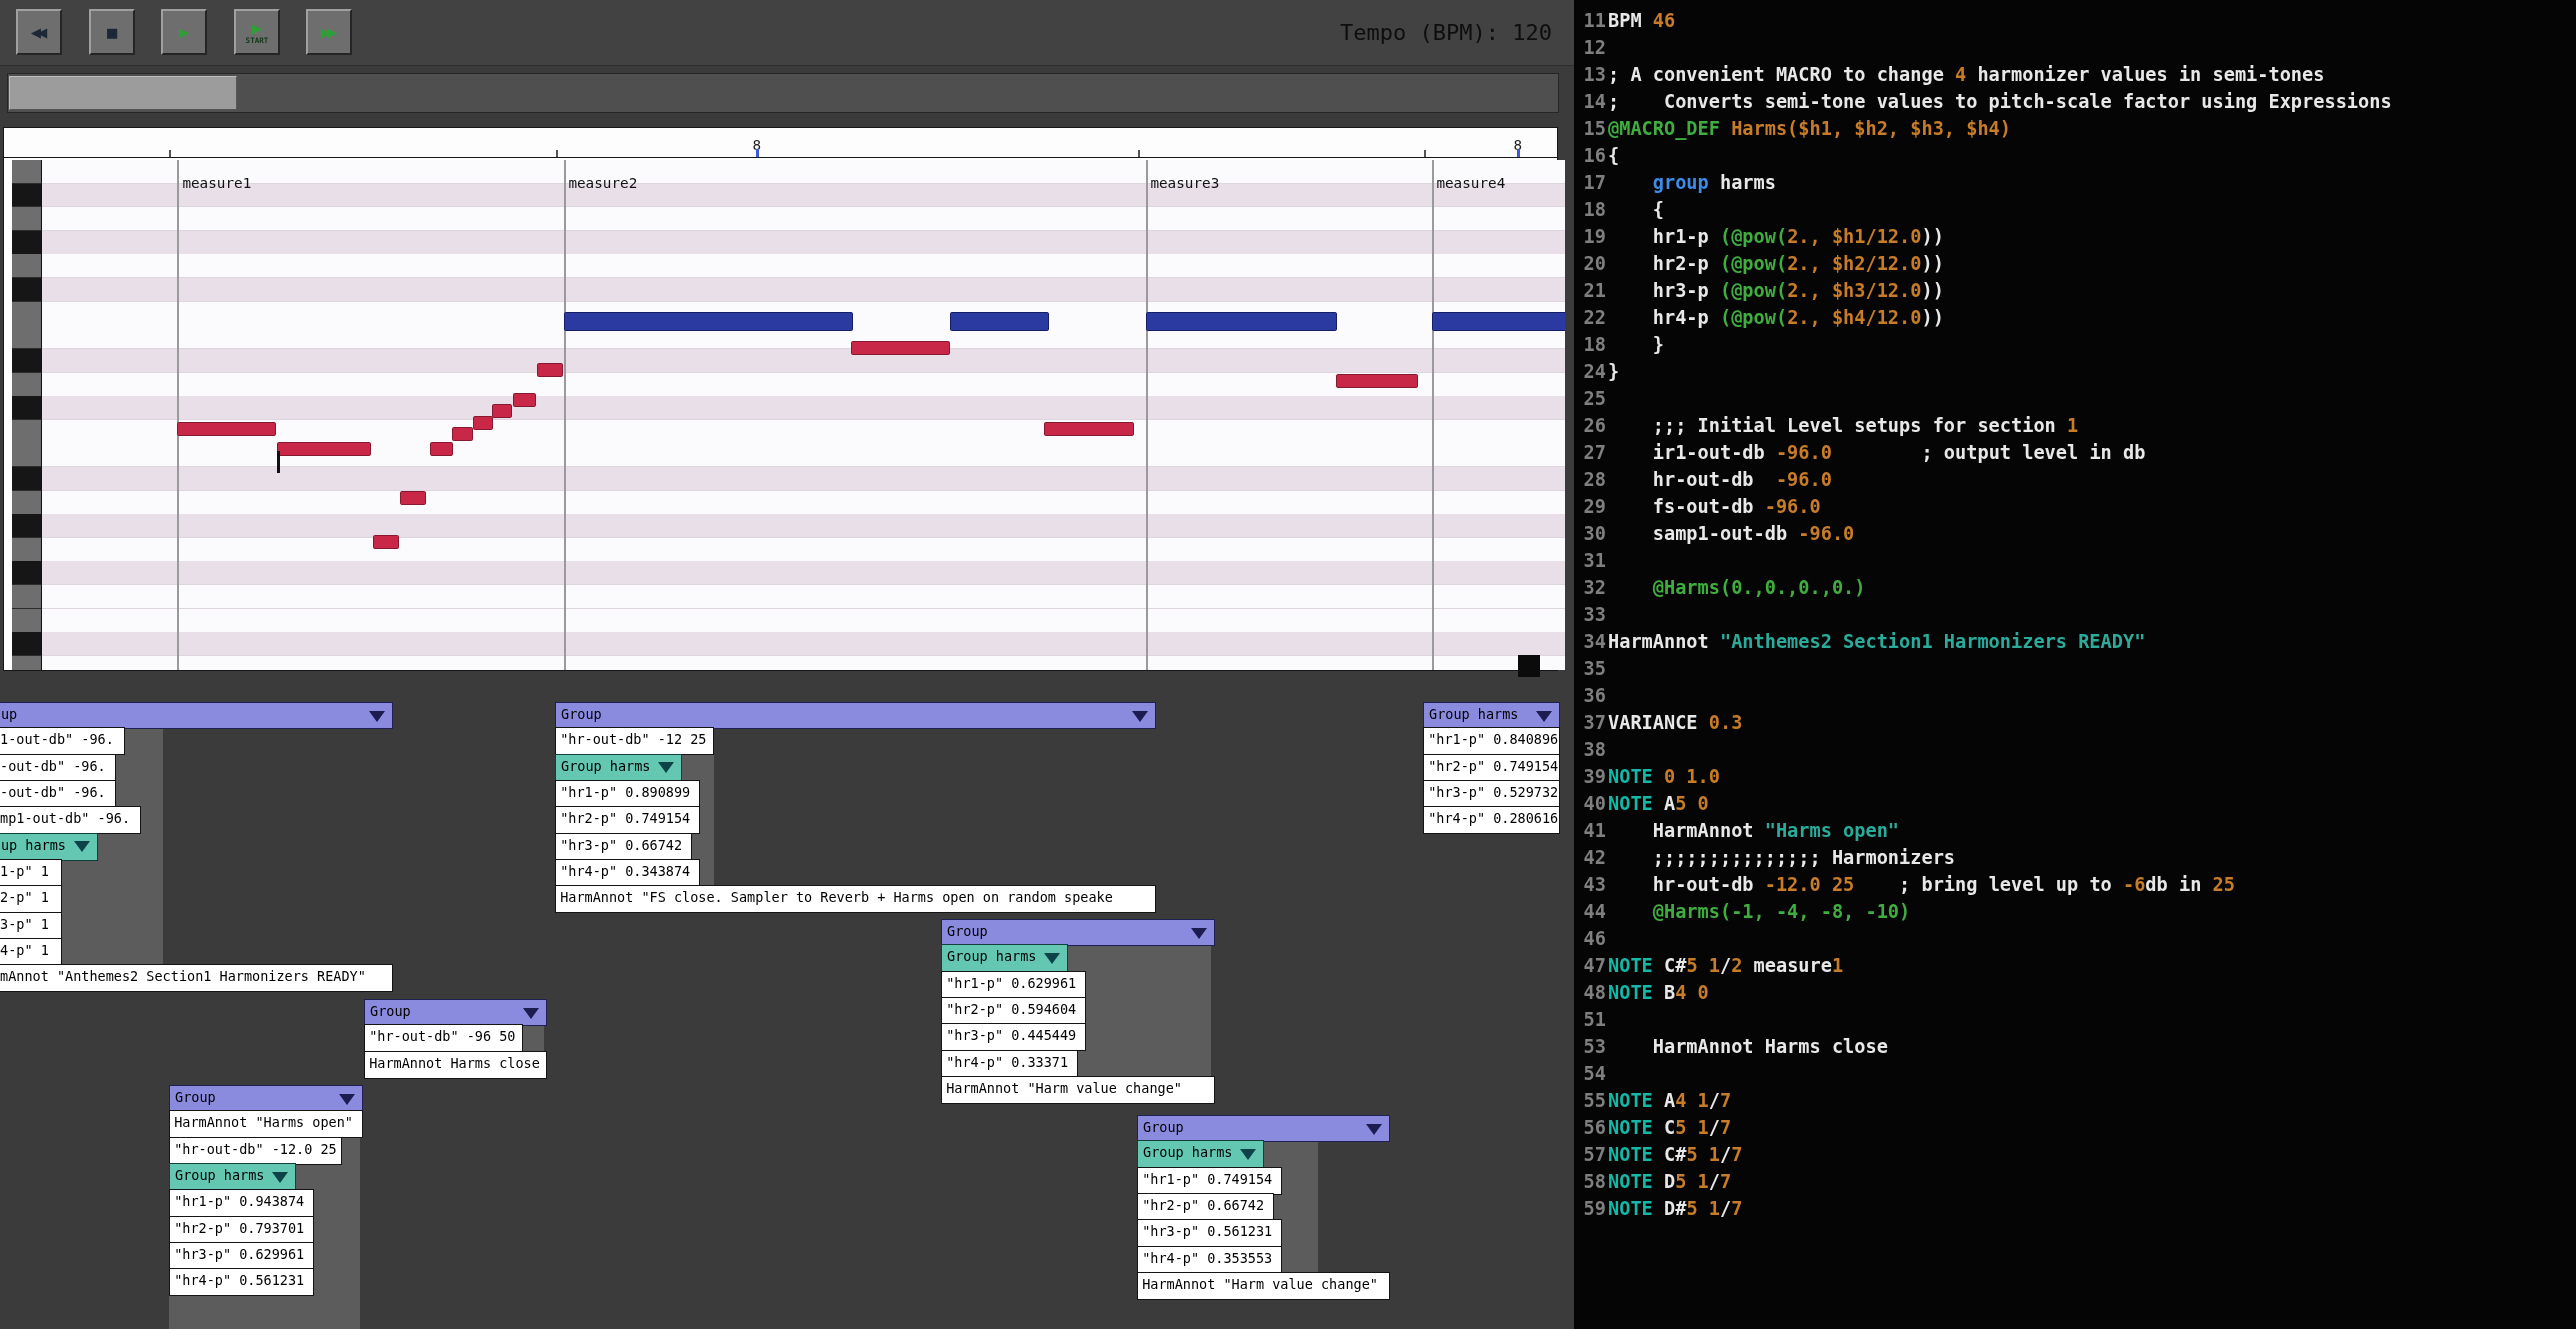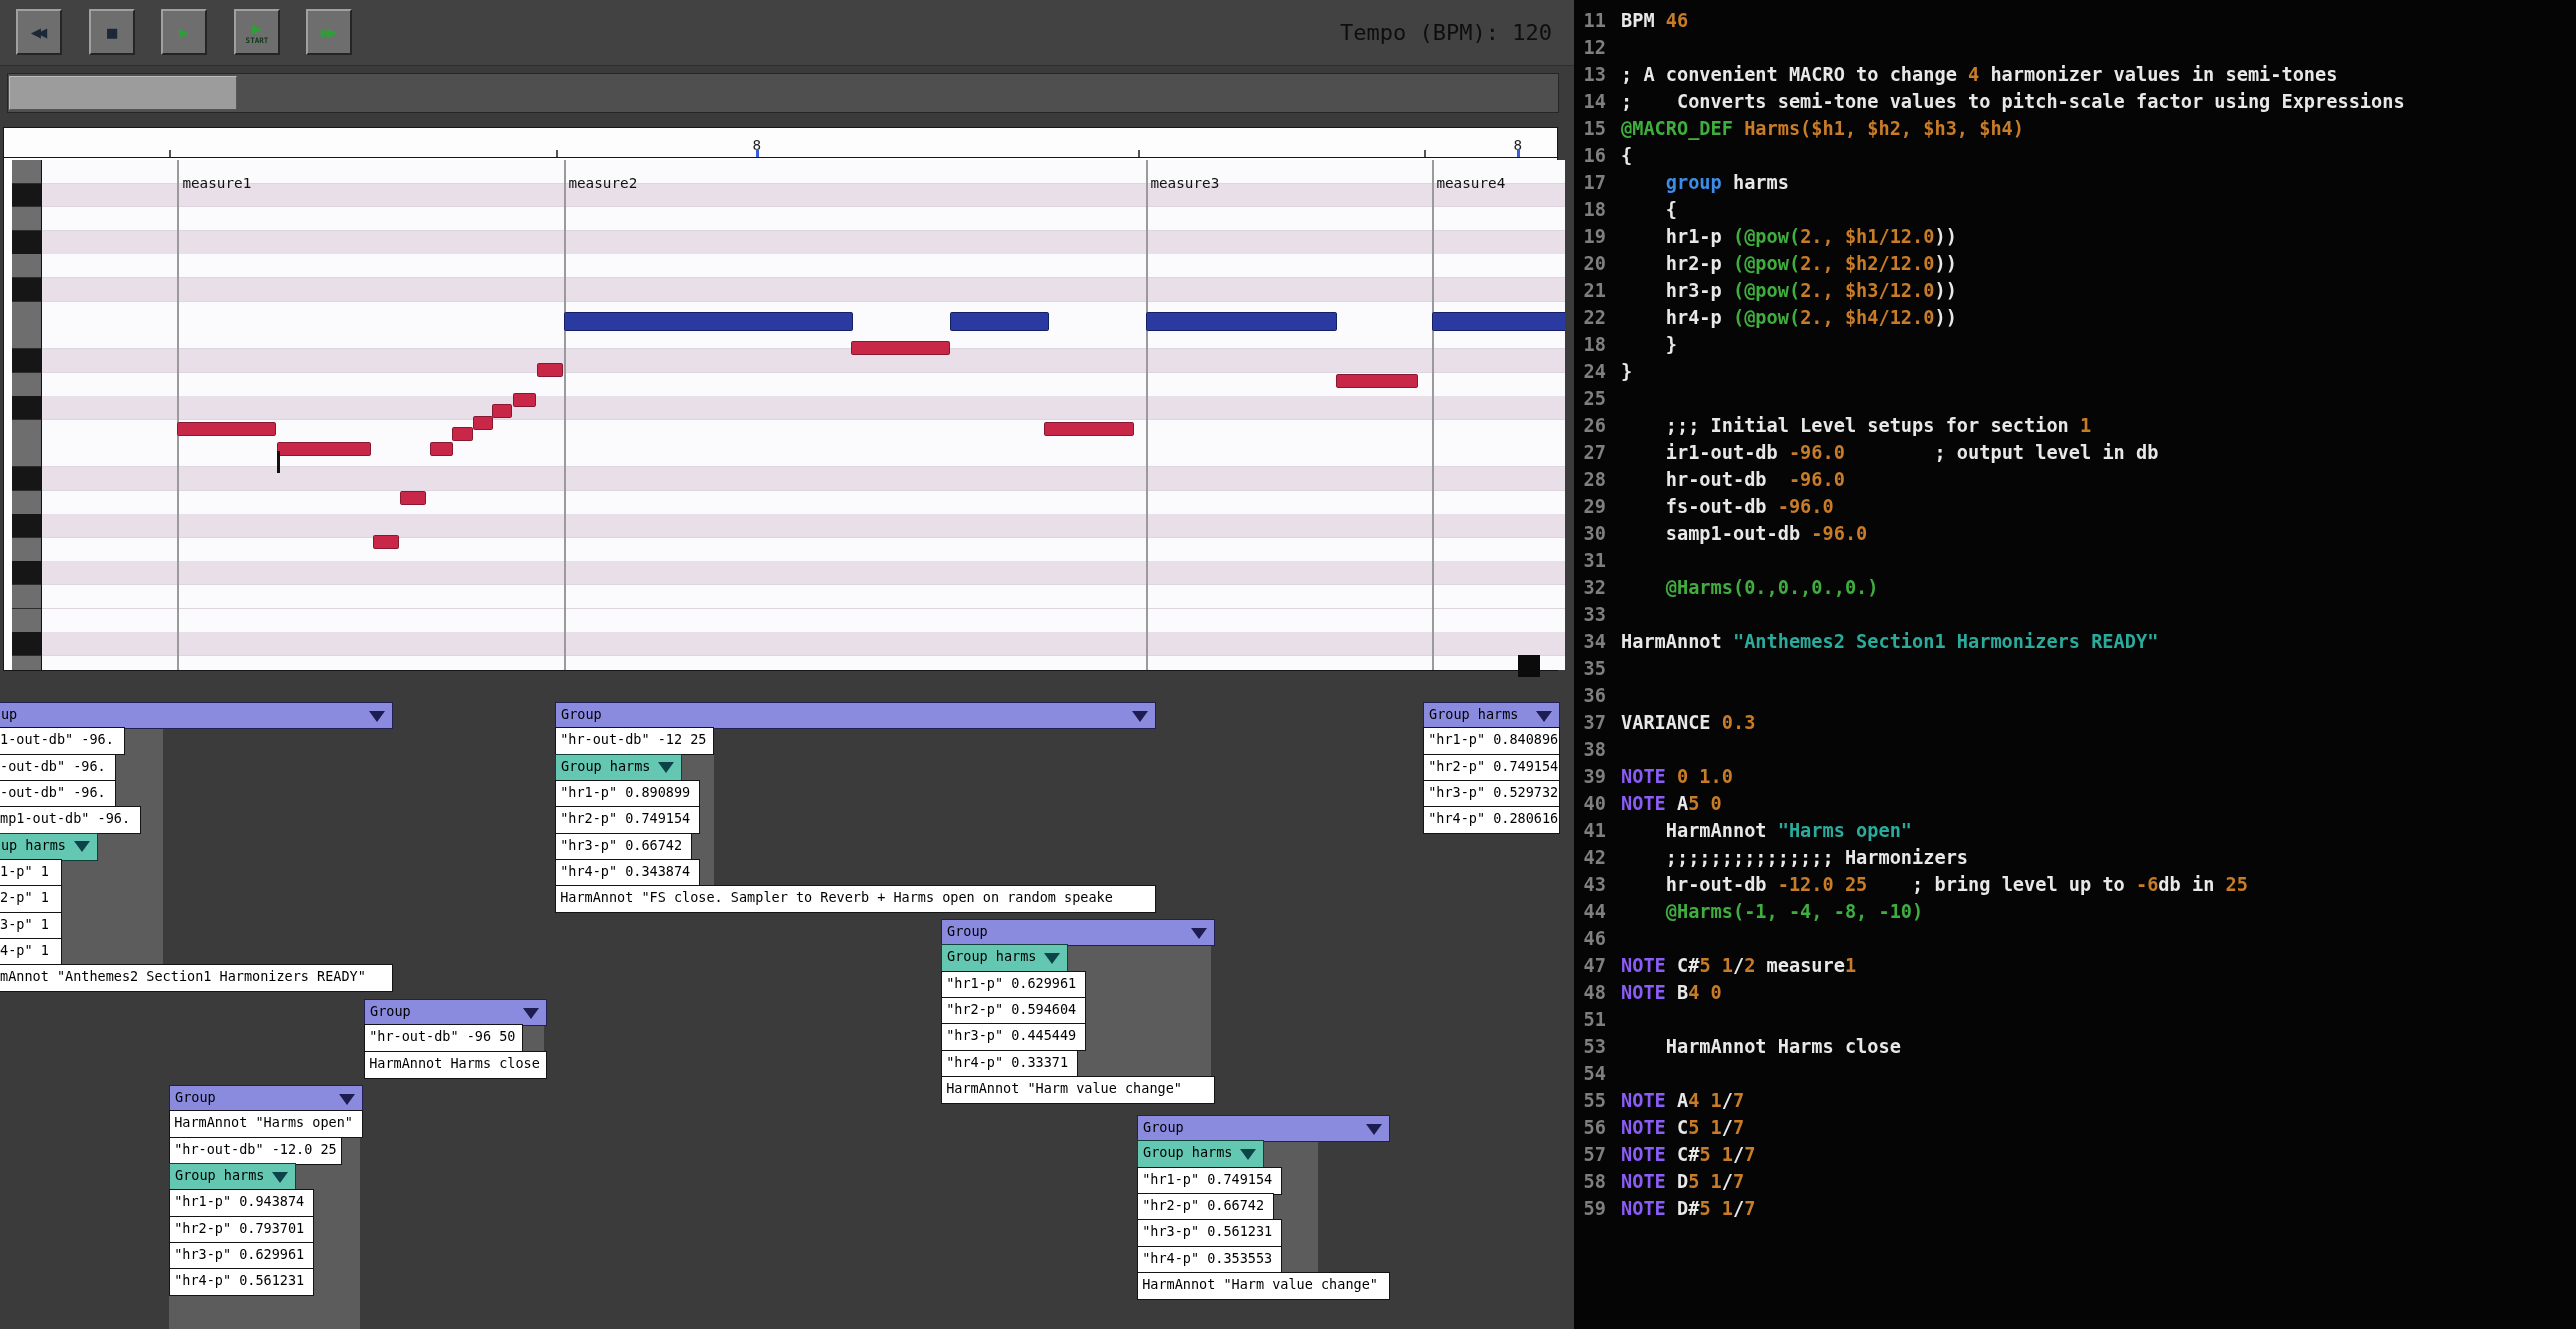--- a/index.html
+++ b/index.html
@@ -46,22 +46,22 @@
   .tri-blue{border-top:11px solid #1c1c50}
   .tri-teal{border-top:11px solid #0d4348}
   .ph{position:relative;height:28px;margin-top:-1.7px;background:#63c7b2;border:1.7px solid #12403a;line-height:23.6px;padding:0 5px;color:#000;white-space:nowrap;overflow:hidden}
   .pv,.pa{position:relative;height:28px;margin-top:-1.7px;background:#fff;border:1.7px solid #141414;line-height:23.6px;padding:0 4.2px;color:#000;white-space:nowrap;overflow:hidden}
   .pa{width:100%}
 
   
   .code{position:absolute;left:1574px;top:0;width:1002px;height:1329px;background:#050505;padding-top:6.7px;overflow:hidden;cursor:text}
   .cline{height:27px;line-height:27px;white-space:pre}
   .cnum{display:inline-block;width:32px;text-align:right;color:#7f7f7f;font-size:18.6px;font-weight:bold}
-  .cbody{font-size:18.6px;font-weight:bold;margin-left:15px}
-  .cw{color:#e8e8e8}.co{color:#c87c28}.cr{color:#8b5cf6}.cg{color:#3fae3f}.cb{color:#3c8ce8}.ct{color:#2aab9b}
+  .cbody{font-size:18.6px;font-weight:bold;margin-left:2px}
+  .cw{color:#e8e8e8}.co{color:#c87c28}.cr{color:#14b8a6}.cg{color:#3fae3f}.cb{color:#3c8ce8}.ct{color:#2aab9b}
 </style>
 </head>
 <body>
 
 <div id="app">
   <div class="left-pane">
     <div class="toolbar">
       <div>
           <div class="tbtn" style="left: 16px;">
             <div class="ticon" style="color: rgb(28, 40, 54);">◀◀</div>

